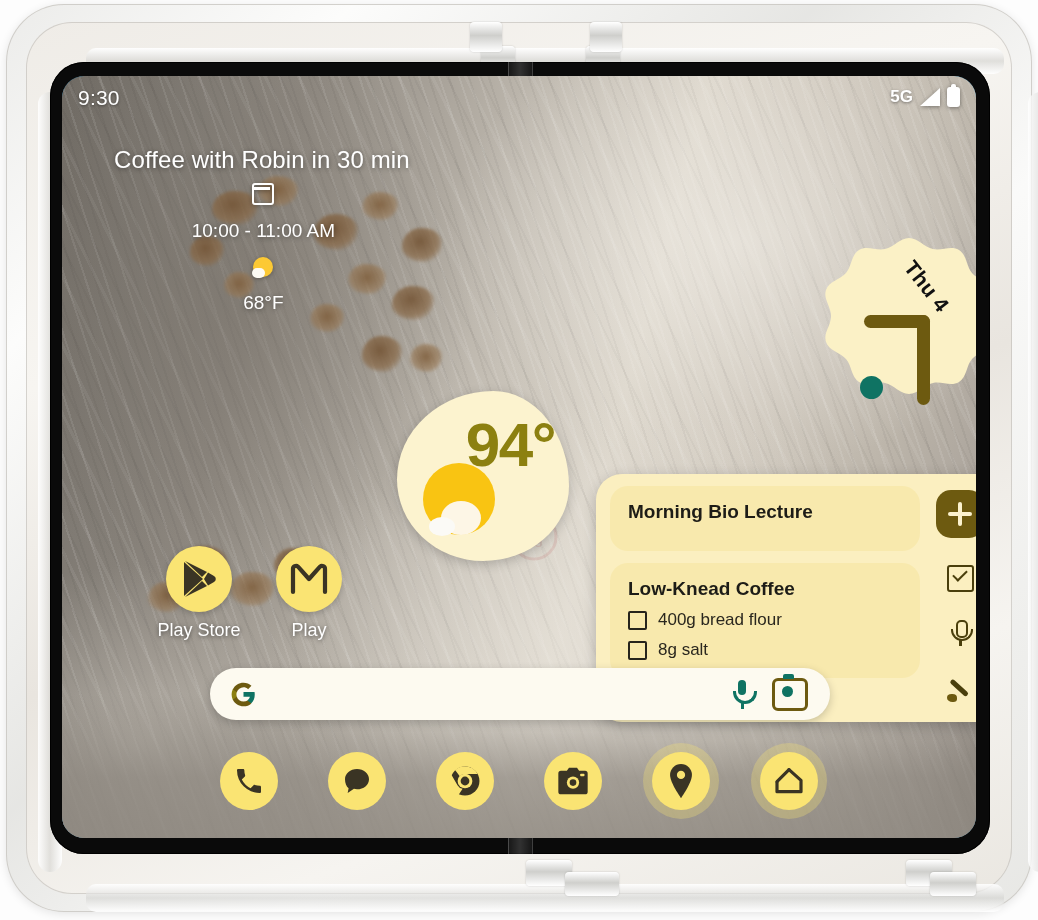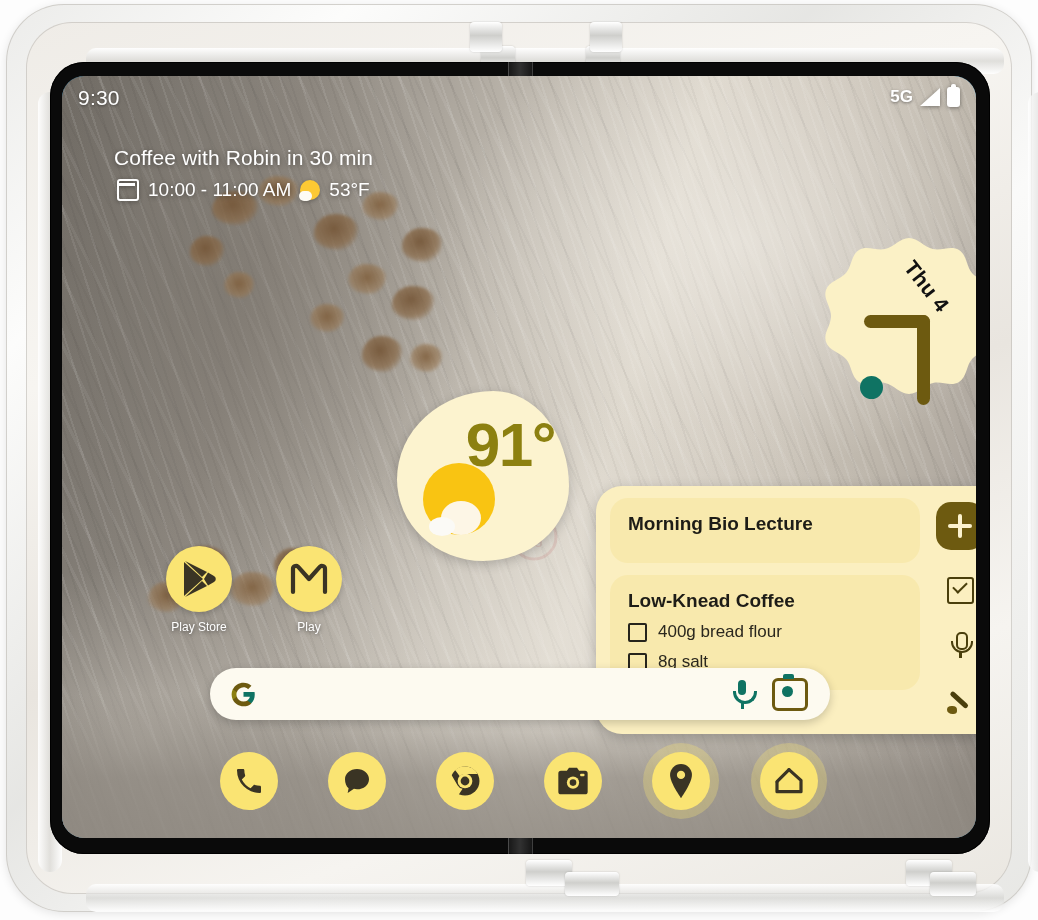--- a/index.html
+++ b/index.html
@@ -95,22 +95,22 @@
   .status-right{position:absolute;right:16px;top:11px;display:flex;align-items:center;gap:7px;}
   .net-label{color:#fff;font-size:17px;font-weight:600;text-shadow:0 1px 3px rgba(0,0,0,.45);}
   .sig{width:0;height:0;border-style:solid;border-width:0 0 18px 20px;border-color:transparent transparent #fff transparent;
        filter:drop-shadow(0 1px 2px rgba(0,0,0,.4));}
   .batt{width:13px;height:20px;border-radius:3px;background:#fff;position:relative;
         filter:drop-shadow(0 1px 2px rgba(0,0,0,.4));}
   .batt:before{content:"";position:absolute;left:4px;top:-3px;width:5px;height:3px;border-radius:2px 2px 0 0;background:#fff;}
 
   
   .glance{position:absolute;left:52px;top:70px;}
-  .glance-title{color:#fff;font-size:21px;letter-spacing:.1px;text-shadow:0 1px 5px rgba(0,0,0,.45);}
-  .glance-sub{display:flex;align-items:center;gap:9px;margin-top:9px;padding-left:3px;}
+  .glance-title{color:#fff;font-size:24px;letter-spacing:.1px;text-shadow:0 1px 5px rgba(0,0,0,.45);}
+  .glance-sub{display:flex;align-items:center;gap:15px;margin-top:9px;padding-left:3px;flex-direction:column;}
   .glance-sub span.txt{color:#fff;font-size:19px;text-shadow:0 1px 5px rgba(0,0,0,.45);}
   .cal-ico{width:18px;height:18px;border:2px solid #fff;border-radius:3px;position:relative;
            filter:drop-shadow(0 1px 2px rgba(0,0,0,.4));}
   .cal-ico:before{content:"";position:absolute;left:-2px;top:2px;width:18px;height:2.5px;background:#fff;}
   .sunny-ico{width:20px;height:20px;border-radius:50%;background:#fcc934;position:relative;
              filter:drop-shadow(0 1px 2px rgba(0,0,0,.3));}
   .sunny-ico:after{content:"";position:absolute;left:-1px;bottom:-1px;width:13px;height:10px;border-radius:8px;background:#fdfbf4;}
 
   
   .clockw{position:absolute;left:752px;top:160px;width:190px;height:190px;}
@@ -129,21 +129,21 @@
     box-shadow:0 3px 12px rgba(0,0,0,.20);}
   .temp-big{position:absolute;right:14px;top:18px;font-size:62px;font-weight:600;color:#8c8010;letter-spacing:-1.5px;}
   .wx-icon{position:absolute;left:22px;top:72px;width:84px;height:84px;}
   .wx-sun{position:absolute;left:4px;top:0;width:72px;height:72px;border-radius:50%;background:#f9c412;}
   .wx-cloud{position:absolute;left:10px;top:38px;width:54px;height:34px;}
   .wx-cloud .c1{position:absolute;left:12px;top:0;width:40px;height:34px;border-radius:50%;background:#fdf6e6;}
   .wx-cloud .c2{position:absolute;left:0;top:16px;width:26px;height:19px;border-radius:50%;background:#fbfaf6;}
 
   
   .keepw{position:absolute;left:534px;top:398px;width:404px;height:248px;
-    background:#fbefc0;border-radius:26px;overflow:hidden;box-shadow:0 4px 14px rgba(0,0,0,.22);margin-top:12px;}
+    background:#fbefc0;border-radius:26px;overflow:hidden;box-shadow:0 4px 14px rgba(0,0,0,.22);}
   .keep-notes{position:absolute;left:14px;top:12px;width:310px;}
   .note{background:#f8e9ad;border-radius:18px;padding:15px 18px 18px;margin-bottom:12px;}
   .note-title{font-size:19px;font-weight:700;color:#1d1c17;margin-bottom:10px;}
   .note-body{font-size:17px;line-height:1.42;color:#2a271e;}
   .note-item{display:flex;align-items:center;gap:11px;margin-top:10px;}
   .cb{width:15px;height:15px;border:2px solid #26241c;border-radius:2px;flex:0 0 auto;}
   .note-item span{font-size:17px;color:#2a271e;}
   .keep-rail{position:absolute;right:0;top:0;width:80px;height:100%;display:flex;flex-direction:column;align-items:center;}
   .keep-add{margin-top:16px;width:48px;height:48px;border-radius:15px;background:#6d5a10;position:relative;}
   .keep-add:before,.keep-add:after{content:"";position:absolute;background:#fcf3cf;border-radius:2px;}
@@ -156,21 +156,21 @@
   .ico-mic .cap{position:absolute;left:13px;top:4px;width:8px;height:14px;border-radius:5px;border:2.5px solid #4a3f0c;}
   .ico-mic .arc{position:absolute;left:8px;top:13px;width:18px;height:10px;border:2.5px solid #4a3f0c;border-top:none;border-radius:0 0 12px 12px;}
   .ico-mic .stem{position:absolute;left:16px;top:23px;width:2.5px;height:7px;background:#4a3f0c;}
   .ico-brush{position:relative;width:34px;height:34px;}
   .ico-brush .handle{position:absolute;left:8px;top:6px;width:22px;height:5px;background:#4a3f0c;border-radius:3px;transform:rotate(42deg);transform-origin:left center;}
   .ico-brush .tip{position:absolute;left:4px;top:22px;width:10px;height:8px;border-radius:50% 50% 40% 60%;background:#6d5a10;}
 
   
   .appicon{position:absolute;width:66px;height:66px;border-radius:50%;background:#fae473;
            display:flex;align-items:center;justify-content:center;box-shadow:0 2px 6px rgba(0,0,0,.2);}
-  .applabel{position:absolute;width:130px;text-align:center;color:#fff;font-size:12px;
+  .applabel{position:absolute;width:130px;text-align:center;color:#fff;font-size:18px;
             text-shadow:0 1px 4px rgba(0,0,0,.55);}
 
   
   .searchbar{position:absolute;left:148px;top:592px;width:620px;height:52px;border-radius:28px;
              background:#fdfaf0;box-shadow:0 3px 10px rgba(0,0,0,.20);display:flex;align-items:center;}
   .g-logo{margin-left:20px;width:27px;height:27px;position:relative;}
   .sb-right{margin-left:auto;display:flex;align-items:center;gap:16px;margin-right:22px;}
   .mic2{position:relative;width:26px;height:30px;}
   .mic2 .cap{position:absolute;left:8px;top:1px;width:8px;height:15px;border-radius:5px;background:#0f7363;}
   .mic2 .arc{position:absolute;left:3px;top:12px;width:18px;height:10px;border:3px solid #0f7363;border-top:none;border-radius:0 0 12px 12px;}
@@ -256,37 +256,37 @@
         <span class="batt"></span>
       </div>
     </div>
 
     <div class="glance">
       <div class="glance-title">Coffee with Robin in 30 min</div>
       <div class="glance-sub">
         <span class="cal-ico"></span>
         <span class="txt">10:00 - 11:00 AM</span>
         <span class="sunny-ico"></span>
-        <span class="txt">53°F</span>
+        <span class="txt">68°F</span>
       </div>
     </div>
 
     <div class="clockw">
       <svg class="clockw-face" viewBox="0 0 190 190">
         <path fill="#fbf1c6" d="M95 2
           c9 0 15 9 24 11 9 2 18-4 26 1 8 5 7 16 13 23 6 7 17 8 20 17 3 9-5 16-5 26 0 10 8 17 5 26-3 9-14 10-20 17-6 7-5 18-13 23-8 5-17-1-26 1-9 2-15 11-24 11-9 0-15-9-24-11-9-2-18 4-26-1-8-5-7-16-13-23-6-7-17-8-20-17-3-9 5-16 5-26 0-10-8-17-5-26 3-9 14-10 20-17 6-7 5-18 13-23 8-5 17 1 26-1 9-2 15-11 24-11z"></path>
       </svg>
       <div class="clockw-label">Thu 4</div>
       <div class="hand hand-h"></div>
       <div class="hand hand-m"></div>
       <div class="clock-dot"></div>
     </div>
 
     <div class="weatherw">
-      <div class="temp-big">91°</div>
+      <div class="temp-big">94°</div>
       <div class="wx-icon">
         <div class="wx-sun"></div>
         <div class="wx-cloud">
             <div class="c1"></div>
             <div class="c2"></div>
           </div>
       </div>
     </div>
 
     <div class="keepw">

